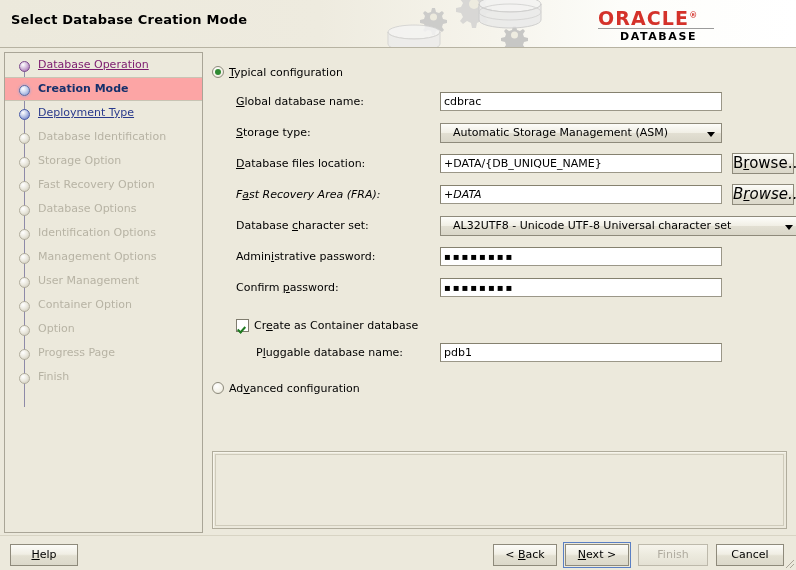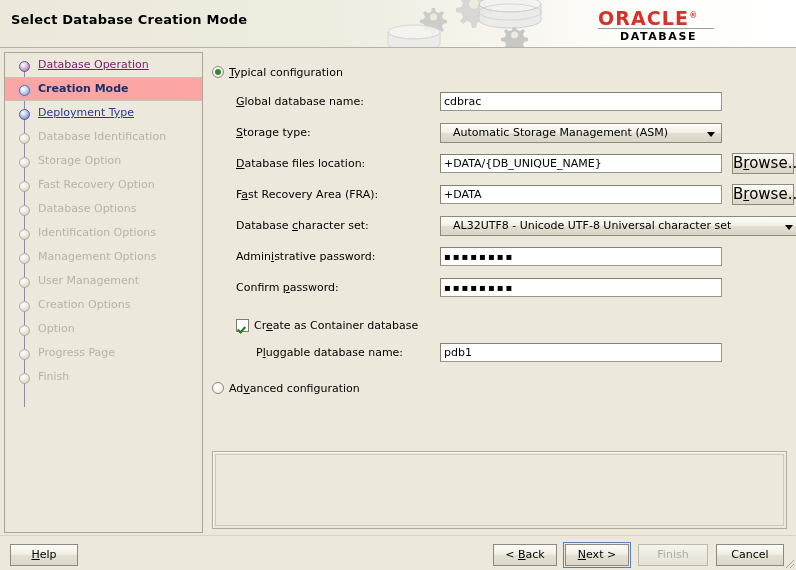--- a/index.html
+++ b/index.html
@@ -445,21 +445,21 @@
       <li class="step">
         <span class="bullet"></span>
         <span class="label">Management Options</span>
       </li>
       <li class="step">
         <span class="bullet"></span>
         <span class="label">User Management</span>
       </li>
       <li class="step">
         <span class="bullet"></span>
-        <span class="label">Creation Options</span>
+        <span class="label">Container Option</span>
       </li>
       <li class="step">
         <span class="bullet"></span>
         <span class="label">Option</span>
       </li>
       <li class="step">
         <span class="bullet"></span>
         <span class="label">Progress Page</span>
       </li>
       <li class="step">
@@ -487,21 +487,21 @@
         <span class="arrow"></span>
       </div>
     </div>
 
     <div class="frow" style="left:28px; top:102px; width:552px;">
       <span class="flabel"><span class="u">D</span>atabase files location:</span>
       <div class="textfield" style="left:204px; top:0; width:282px;">+DATA/{DB_UNIQUE_NAME}</div>
       <div class="btn browse" style="left:496px; top:-1px;"><span>B<span class="u">r</span>owse...</span></div>
     </div>
 
-    <div class="frow" style="left:28px; top:133px; width:552px;">
+    <div class="frow" style="left:28px; top:133px; width:552px;font-style:italic;">
       <span class="flabel">F<span class="u">a</span>st Recovery Area (FRA):</span>
       <div class="textfield" style="left:204px; top:0; width:282px;">+DATA</div>
       <div class="btn browse" style="left:496px; top:-1px;"><span>B<span class="u">r</span>owse...</span></div>
     </div>
 
     <div class="frow" style="left:28px; top:164px; width:552px;">
       <span class="flabel">Database <span class="u">c</span>haracter set:</span>
       <div class="combo" style="left:204px; top:0; width:360px;">
         <span>AL32UTF8 - Unicode UTF-8 Universal character set</span>
         <span class="arrow"></span>

